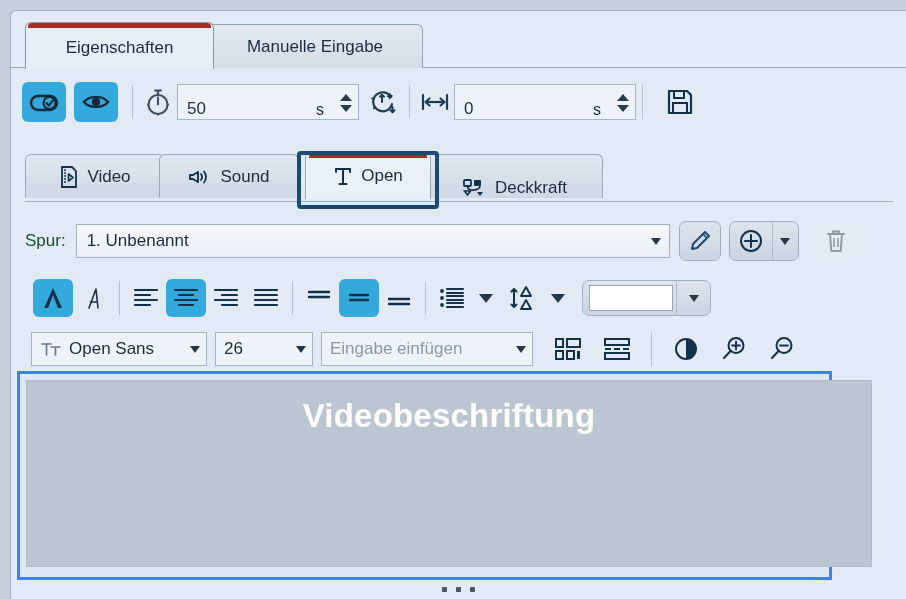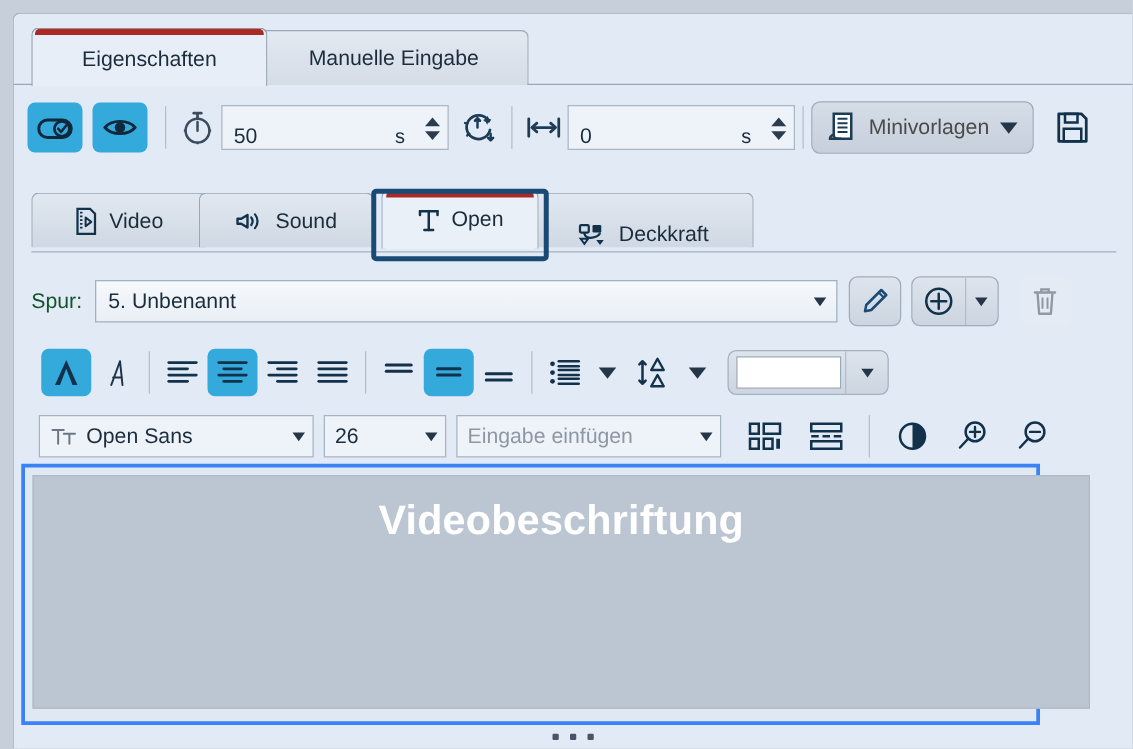--- a/index.html
+++ b/index.html
@@ -431,31 +431,20 @@
         <span class="val">0</span>
         <span class="unit">s</span>
         <span class="spin">
           <i class="up"></i>
           <i class="dn"></i>
         </span>
       </div>
 
       <div class="vsep"></div>
 
-      <div class="mini-btn">
-        <span>
-          <svg width="24" height="26" viewBox="0 0 24 26">
-            <path d="M5 2 H19 V22 H8 A3 3 0 0 1 5 19 Z" fill="#fff" stroke="#1d3c55" stroke-width="2"></path>
-            <path d="M8 6 H16 M8 9.5 H16 M8 13 H16 M8 16.5 H16" stroke="#1d3c55" stroke-width="1.6"></path>
-            <path d="M5 19 A3 3 0 0 0 2 22 H11" fill="none" stroke="#1d3c55" stroke-width="2"></path>
-          </svg>
-        </span>
-        <span class="lbl">Minivorlagen</span>
-        <span class="caret"></span>
-      </div>
 
       <div class="iconbtn" style="margin-left:12px">
         <span>
           <svg width="28" height="28" viewBox="0 0 28 28">
             <path d="M3 3 H21 L25 7 V25 H3 Z" fill="none" stroke="#12324c" stroke-width="2.2" stroke-linejoin="round"></path>
             <rect x="8" y="3" width="10" height="7" fill="none" stroke="#12324c" stroke-width="2"></rect>
             <rect x="7" y="15" width="14" height="10" fill="none" stroke="#12324c" stroke-width="2"></rect>
           </svg>
         </span>
       </div>
@@ -506,21 +495,21 @@
         </span>
         <span>Deckkraft</span>
       </div>
     </div>
     <div class="sel-ring"></div>
     <div class="subtabline"></div>
 
     <div class="spurrow">
       <span class="spur-label">Spur:</span>
       <div class="combo" style="width:594px">
-        <span class="txt">5. Unbenannt</span>
+        <span class="txt">1. Unbenannt</span>
         <span class="caret sm"></span>
       </div>
       <div class="rbtn" style="margin-left:9px">
         <span>
           <svg width="24" height="24" viewBox="0 0 24 24">
             <path d="M17 3 L21 7 L9 19 L4 20 L5 15 Z" fill="none" stroke="#1b4a74" stroke-width="2" stroke-linejoin="round"></path>
             <path d="M15 5 L19 9" stroke="#1b4a74" stroke-width="1.7"></path>
           </svg>
         </span>
       </div>
@@ -687,21 +676,21 @@
 
       <div class="swatchbox" style="margin-left:10px">
         <span class="sw"></span>
         <span class="arr">
           <span class="caret sm"></span>
         </span>
       </div>
     </div>
 
     <div class="fontrow">
-      <div class="fieldbox" style="width:220px">
+      <div class="fieldbox" style="width:176px">
         <span style="margin-right:7px">
           <svg width="22" height="20" viewBox="0 0 22 20">
             <path d="M2 5 H11 M6.5 5 V16" stroke="#6b7783" stroke-width="1.6" stroke-linecap="round"></path>
             <path d="M11 8 H20 M15.5 8 V16" stroke="#6b7783" stroke-width="1.6" stroke-linecap="round"></path>
           </svg>
         </span>
         <span class="t">Open Sans</span>
         <span class="caret sm"></span>
       </div>
 

